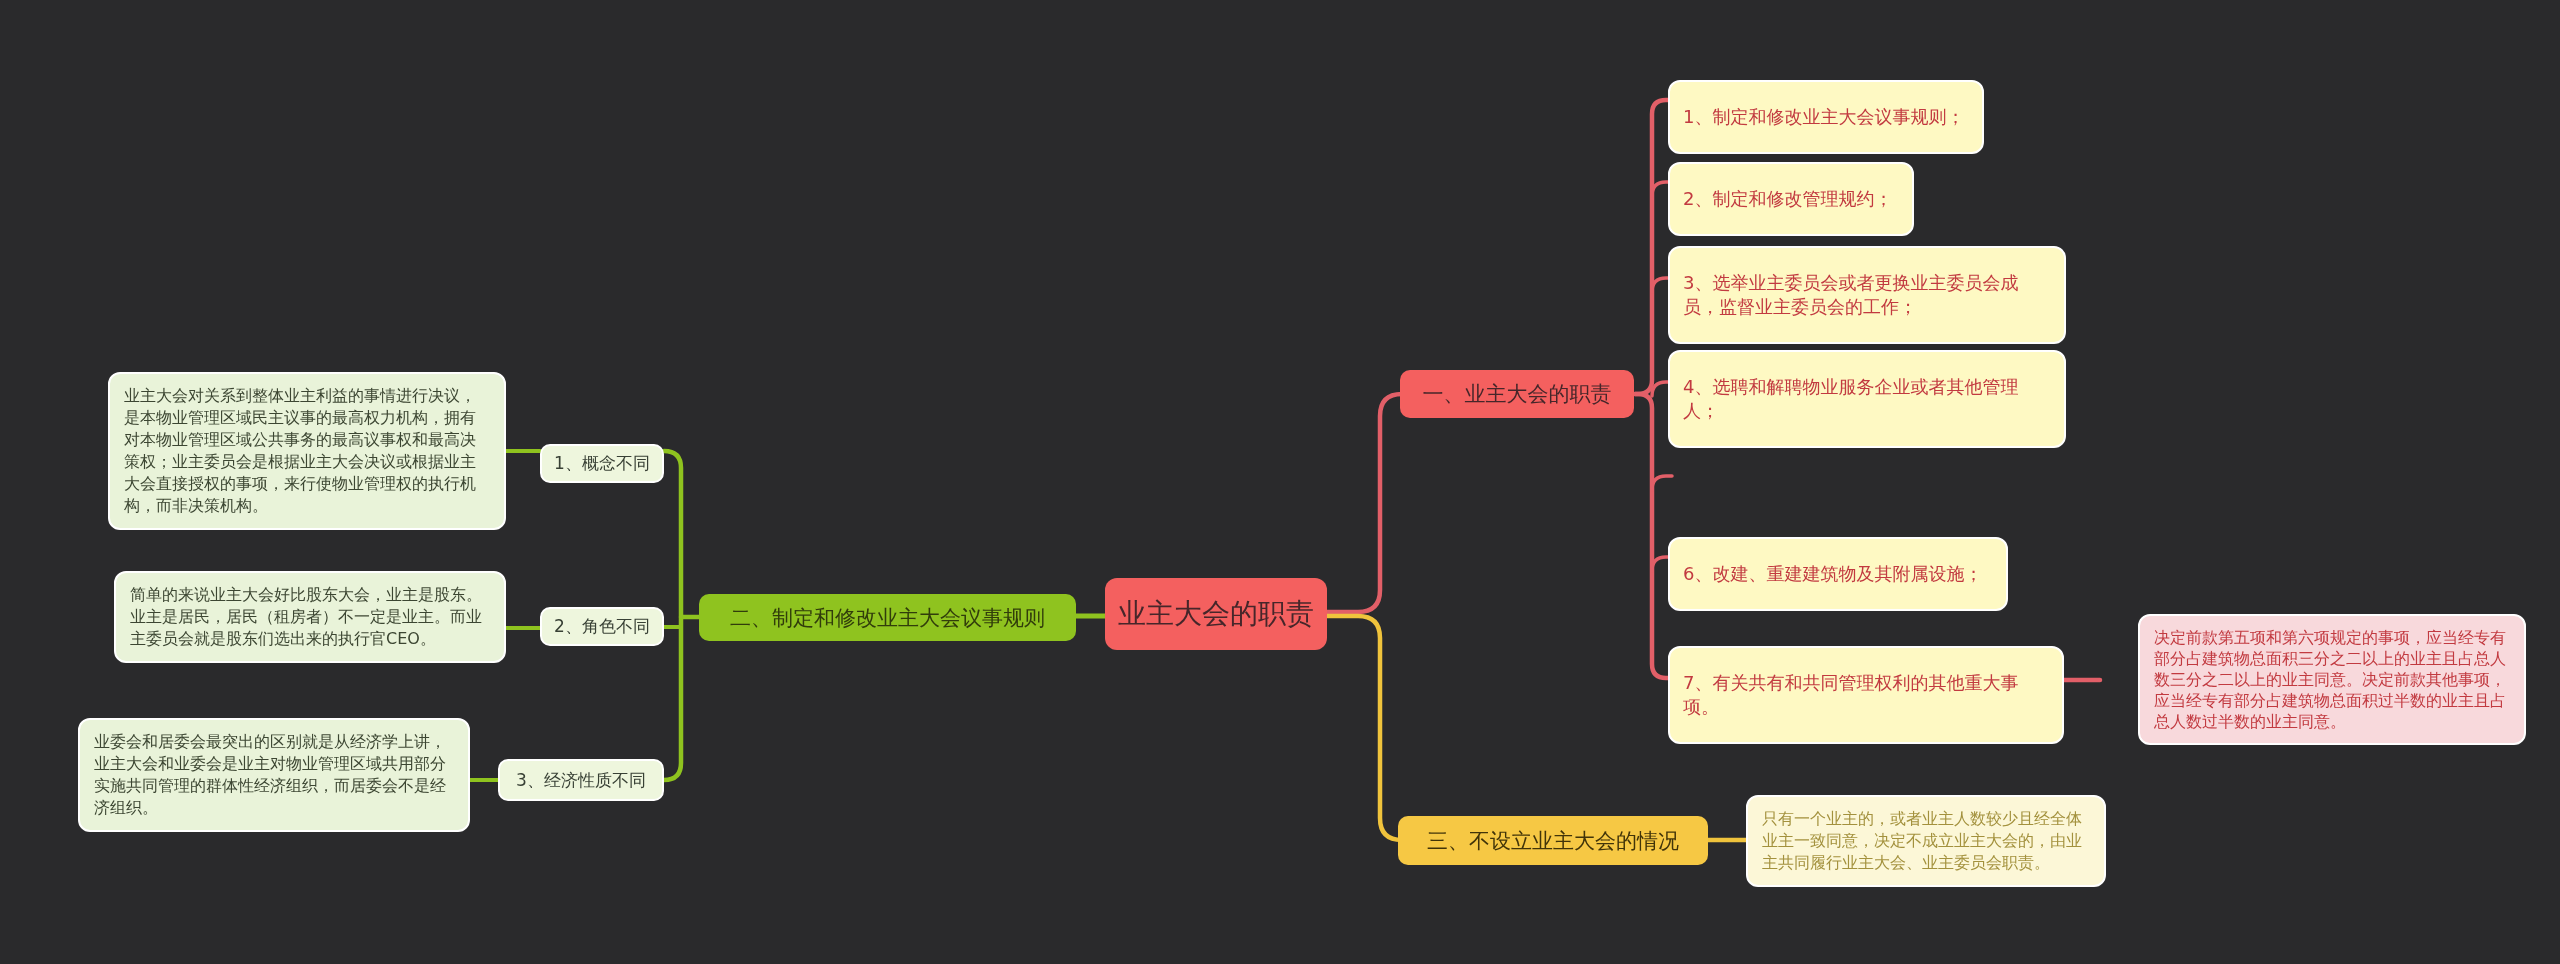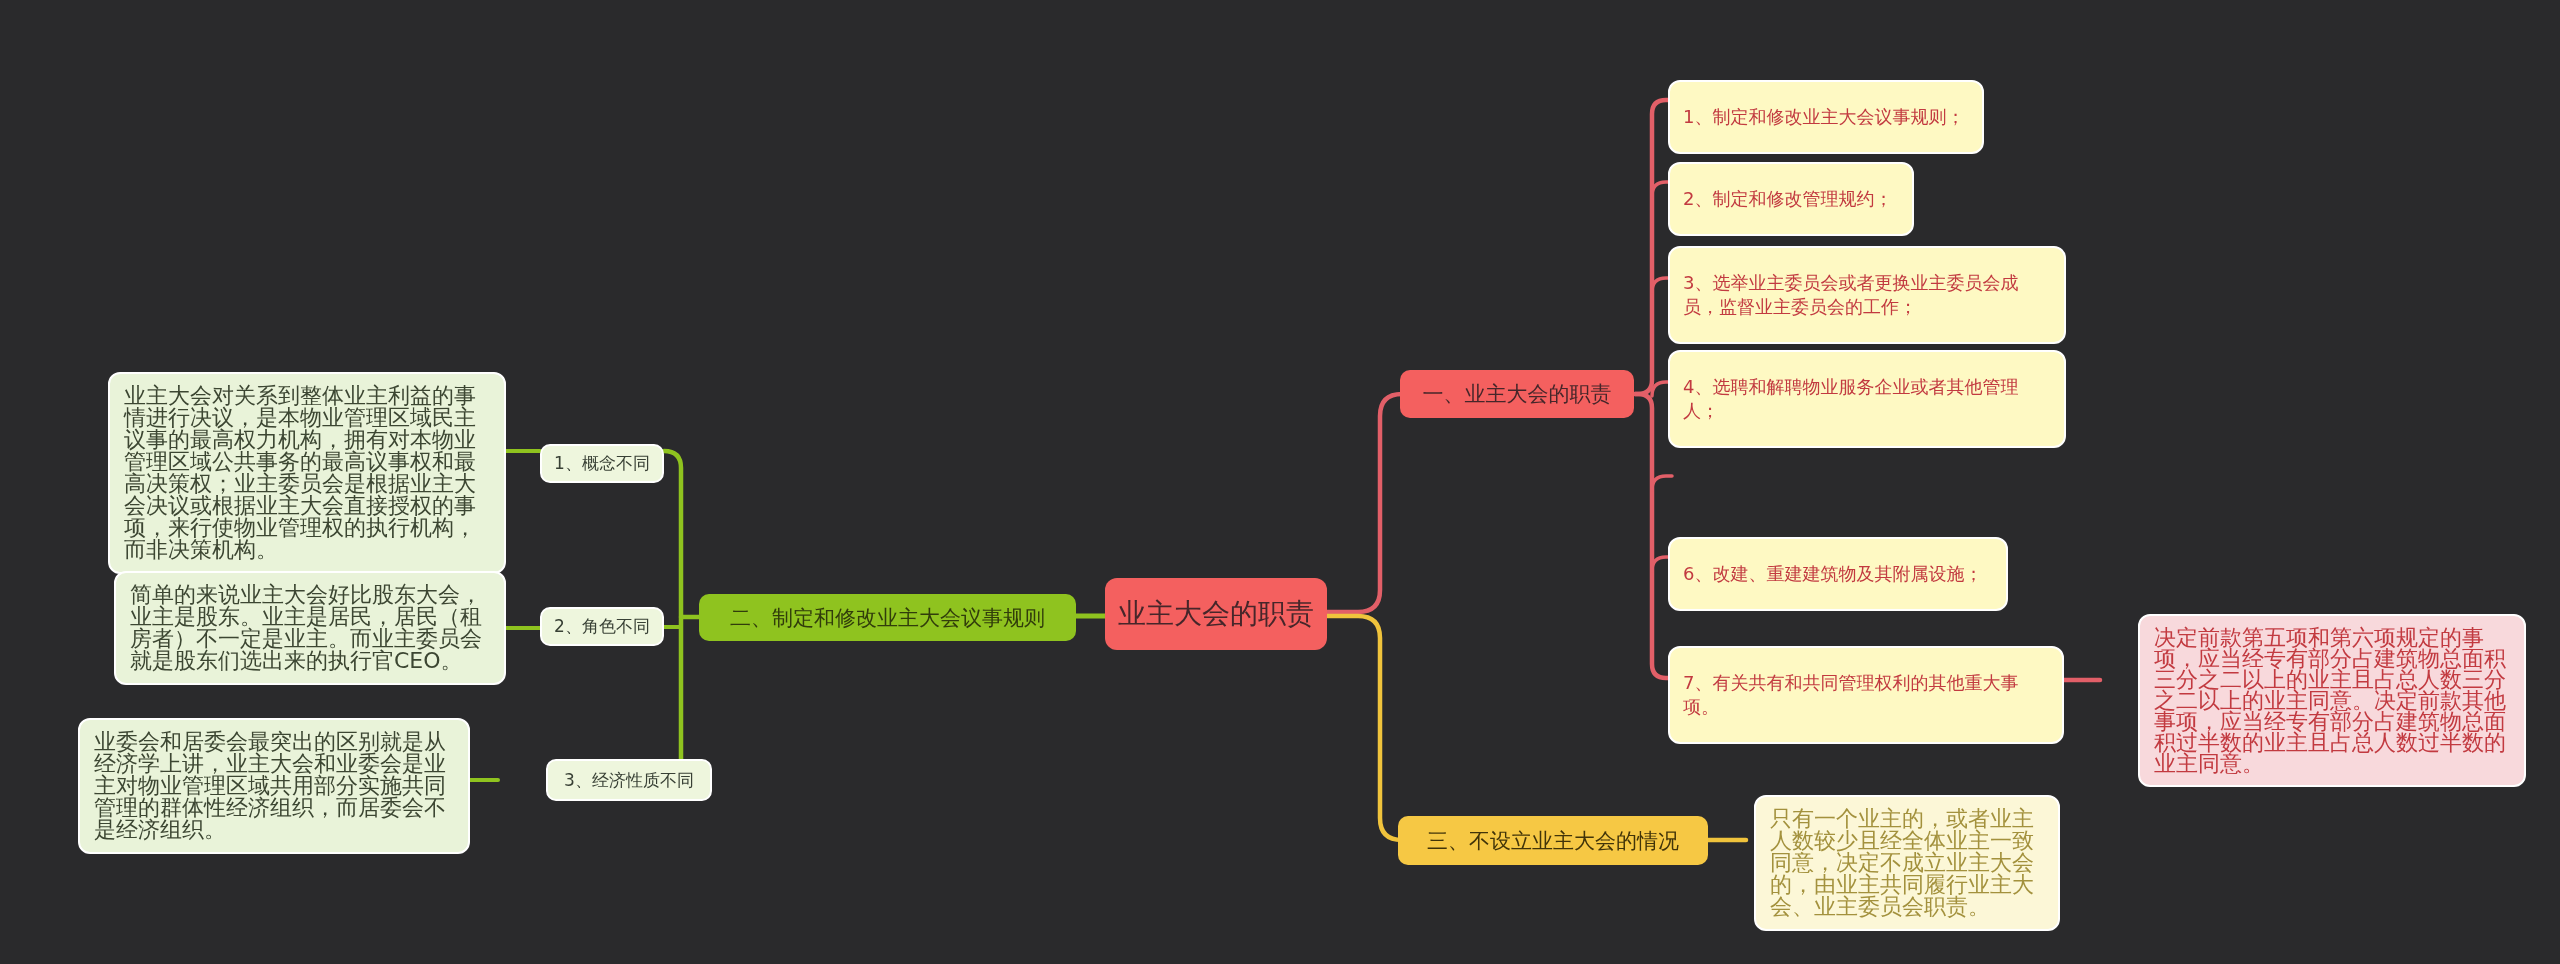--- a/index.html
+++ b/index.html
@@ -22,21 +22,21 @@
     border:2px solid #ffffff;border-radius:10px;
   }
   .item{
     position:absolute;box-sizing:border-box;z-index:2;
     background:#fef9c3;color:#c23a40;border:2px solid #ffffff;border-radius:12px;
     font-size:18px;line-height:24px;padding:23px 13px;
   }
   .note{
     position:absolute;box-sizing:border-box;z-index:2;
     border:2px solid #ffffff;border-radius:12px;
-    font-size:22px;line-height:22px;padding:11px 14px;
+    font-size:16px;line-height:22px;padding:11px 14px;
   }
   .note-green{background:#e9f3d9;color:#3c4632;}
   .note-pink{background:#f8d9dc;color:#c23a40;line-height:21px;margin-left:40px;}
   .note-cream{background:#fcf7d7;color:#a3913d;}
 </style>
 </head>
 <body>
 
 <div id="canvas">
 
@@ -74,23 +74,23 @@
   <div class="item" style="left:1668px;top:350px;width:398px;white-space:normal;">4、选聘和解聘物业服务企业或者其他管理人；</div>
   <div class="item" style="left:1668px;top:537px;width:340px;">6、改建、重建建筑物及其附属设施；</div>
   <div class="item" style="left:1668px;top:646px;width:396px;white-space:normal;">7、有关共有和共同管理权利的其他重大事项。</div>
 
   <div class="note note-pink" style="left:2098px;top:614px;width:388px;">决定前款第五项和第六项规定的事项，应当经专有部分占建筑物总面积三分之二以上的业主且占总人数三分之二以上的业主同意。决定前款其他事项，应当经专有部分占建筑物总面积过半数的业主且占总人数过半数的业主同意。</div>
 
   <div class="node green-node" style="left:699px;top:594px;width:377px;height:47px;">二、制定和修改业主大会议事规则</div>
 
   <div class="node sub-node" style="left:540px;top:444px;width:124px;height:39px;">1、概念不同</div>
   <div class="node sub-node" style="left:540px;top:607px;width:124px;height:39px;">2、角色不同</div>
-  <div class="node sub-node" style="left:498px;top:759px;width:166px;height:42px;margin-left:48px;">3、经济性质不同</div>
+  <div class="node sub-node" style="left:498px;top:759px;width:166px;height:42px;">3、经济性质不同</div>
 
   <div class="note note-green" style="left:108px;top:372px;width:398px;">业主大会对关系到整体业主利益的事情进行决议，是本物业管理区域民主议事的最高权力机构，拥有对本物业管理区域公共事务的最高议事权和最高决策权；业主委员会是根据业主大会决议或根据业主大会直接授权的事项，来行使物业管理权的执行机构，而非决策机构。</div>
   <div class="note note-green" style="left:114px;top:571px;width:392px;">简单的来说业主大会好比股东大会，业主是股东。业主是居民，居民（租房者）不一定是业主。而业主委员会就是股东们选出来的执行官CEO。</div>
   <div class="note note-green" style="left:78px;top:718px;width:392px;">业委会和居委会最突出的区别就是从经济学上讲，业主大会和业委会是业主对物业管理区域共用部分实施共同管理的群体性经济组织，而居委会不是经济组织。</div>
 
   <div class="node yellow-node" style="left:1398px;top:816px;width:310px;height:49px;">三、不设立业主大会的情况</div>
 
-  <div class="note note-cream" style="left:1746px;top:795px;width:306px;margin-left:8px;">只有一个业主的，或者业主人数较少且经全体业主一致同意，决定不成立业主大会的，由业主共同履行业主大会、业主委员会职责。</div>
+  <div class="note note-cream" style="left:1746px;top:795px;width:360px;">只有一个业主的，或者业主人数较少且经全体业主一致同意，决定不成立业主大会的，由业主共同履行业主大会、业主委员会职责。</div>
 
 </div>
 
 </body></html>

